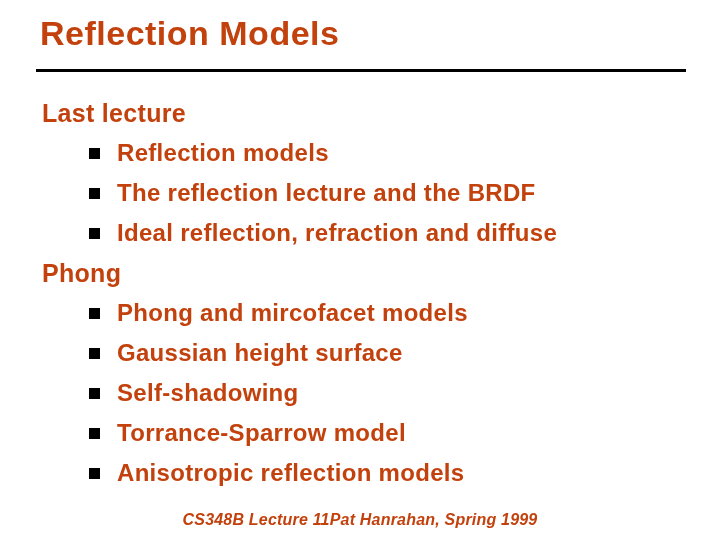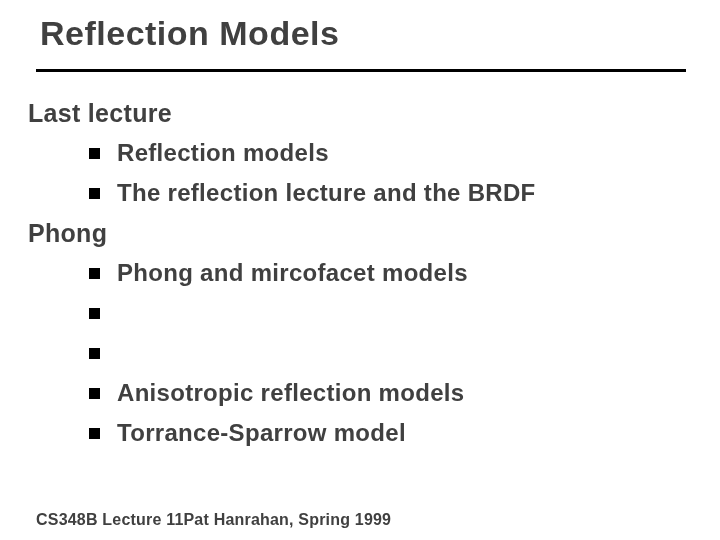--- a/index.html
+++ b/index.html
@@ -5,21 +5,21 @@
   html, body {
     margin: 0;
     padding: 0;
     background: #ffffff;
   }
   .slide {
     position: relative;
     width: 720px;
     height: 540px;
     background: #ffffff;
-    color: #404040;
+    color: #c2410c;
     font-family: "Liberation Sans", "DejaVu Sans", sans-serif;
     font-weight: bold;
     overflow: hidden;
   }
   .title {
     position: absolute;
     left: 40px;
     top: 14px;
     font-size: 34px;
     font-weight: bold;
@@ -40,21 +40,21 @@
     top: 93px;
     width: 720px;
   }
   .row {
     height: 40px;
     display: flex;
     align-items: center;
     white-space: nowrap;
   }
   .heading {
-    padding-left: 28px;
+    padding-left: 42px;
     font-size: 25px;
     letter-spacing: 0.3px;
   }
   .bullet-row {
     padding-left: 89px;
   }
   .bullet-square {
     width: 11px;
     height: 11px;
     background: #000000;
@@ -64,61 +64,68 @@
   .bullet-text {
     font-size: 24px;
     letter-spacing: 0.3px;
   }
   .footer {
     position: absolute;
     left: 36px;
     right: 36px;
     bottom: 11px;
     display: flex;
-    justify-content: flex-start;
+    justify-content: center;
     font-size: 16px;
     letter-spacing: 0.2px;
+    font-style: italic;
   }
 </style>
 </head>
 <body>
 
 <div class="slide">
   <div class="title">Reflection Models</div>
 
   <div class="rule"></div>
 
   <div class="content" id="content">
       <div class="row heading">Last lecture</div>
       <div class="row bullet-row">
         <span class="bullet-square"></span>
         <span class="bullet-text">Reflection models</span>
       </div>
       <div class="row bullet-row">
         <span class="bullet-square"></span>
         <span class="bullet-text">The reflection lecture and the BRDF</span>
       </div>
+      <div class="row bullet-row">
+        <span class="bullet-square"></span>
+        <span class="bullet-text">Ideal reflection, refraction and diffuse</span>
+      </div>
       <div class="row heading">Phong</div>
       <div class="row bullet-row">
         <span class="bullet-square"></span>
         <span class="bullet-text">Phong and mircofacet models</span>
       </div>
       <div class="row bullet-row">
         <span class="bullet-square"></span>
+        <span class="bullet-text">Gaussian height surface</span>
       </div>
       <div class="row bullet-row">
         <span class="bullet-square"></span>
+        <span class="bullet-text">Self-shadowing</span>
+      </div>
+      <div class="row bullet-row">
+        <span class="bullet-square"></span>
+        <span class="bullet-text">Torrance-Sparrow model</span>
       </div>
       <div class="row bullet-row">
         <span class="bullet-square"></span>
         <span class="bullet-text">Anisotropic reflection models</span>
-      </div>
-      <div class="row bullet-row">
-        <span class="bullet-square"></span>
-        <span class="bullet-text">Torrance-Sparrow model</span>
       </div>
     </div>
 
   <div class="footer">
     <span>CS348B Lecture 11</span>
     <span>Pat Hanrahan, Spring 1999</span>
   </div>
 </div>
 
 </body></html>

